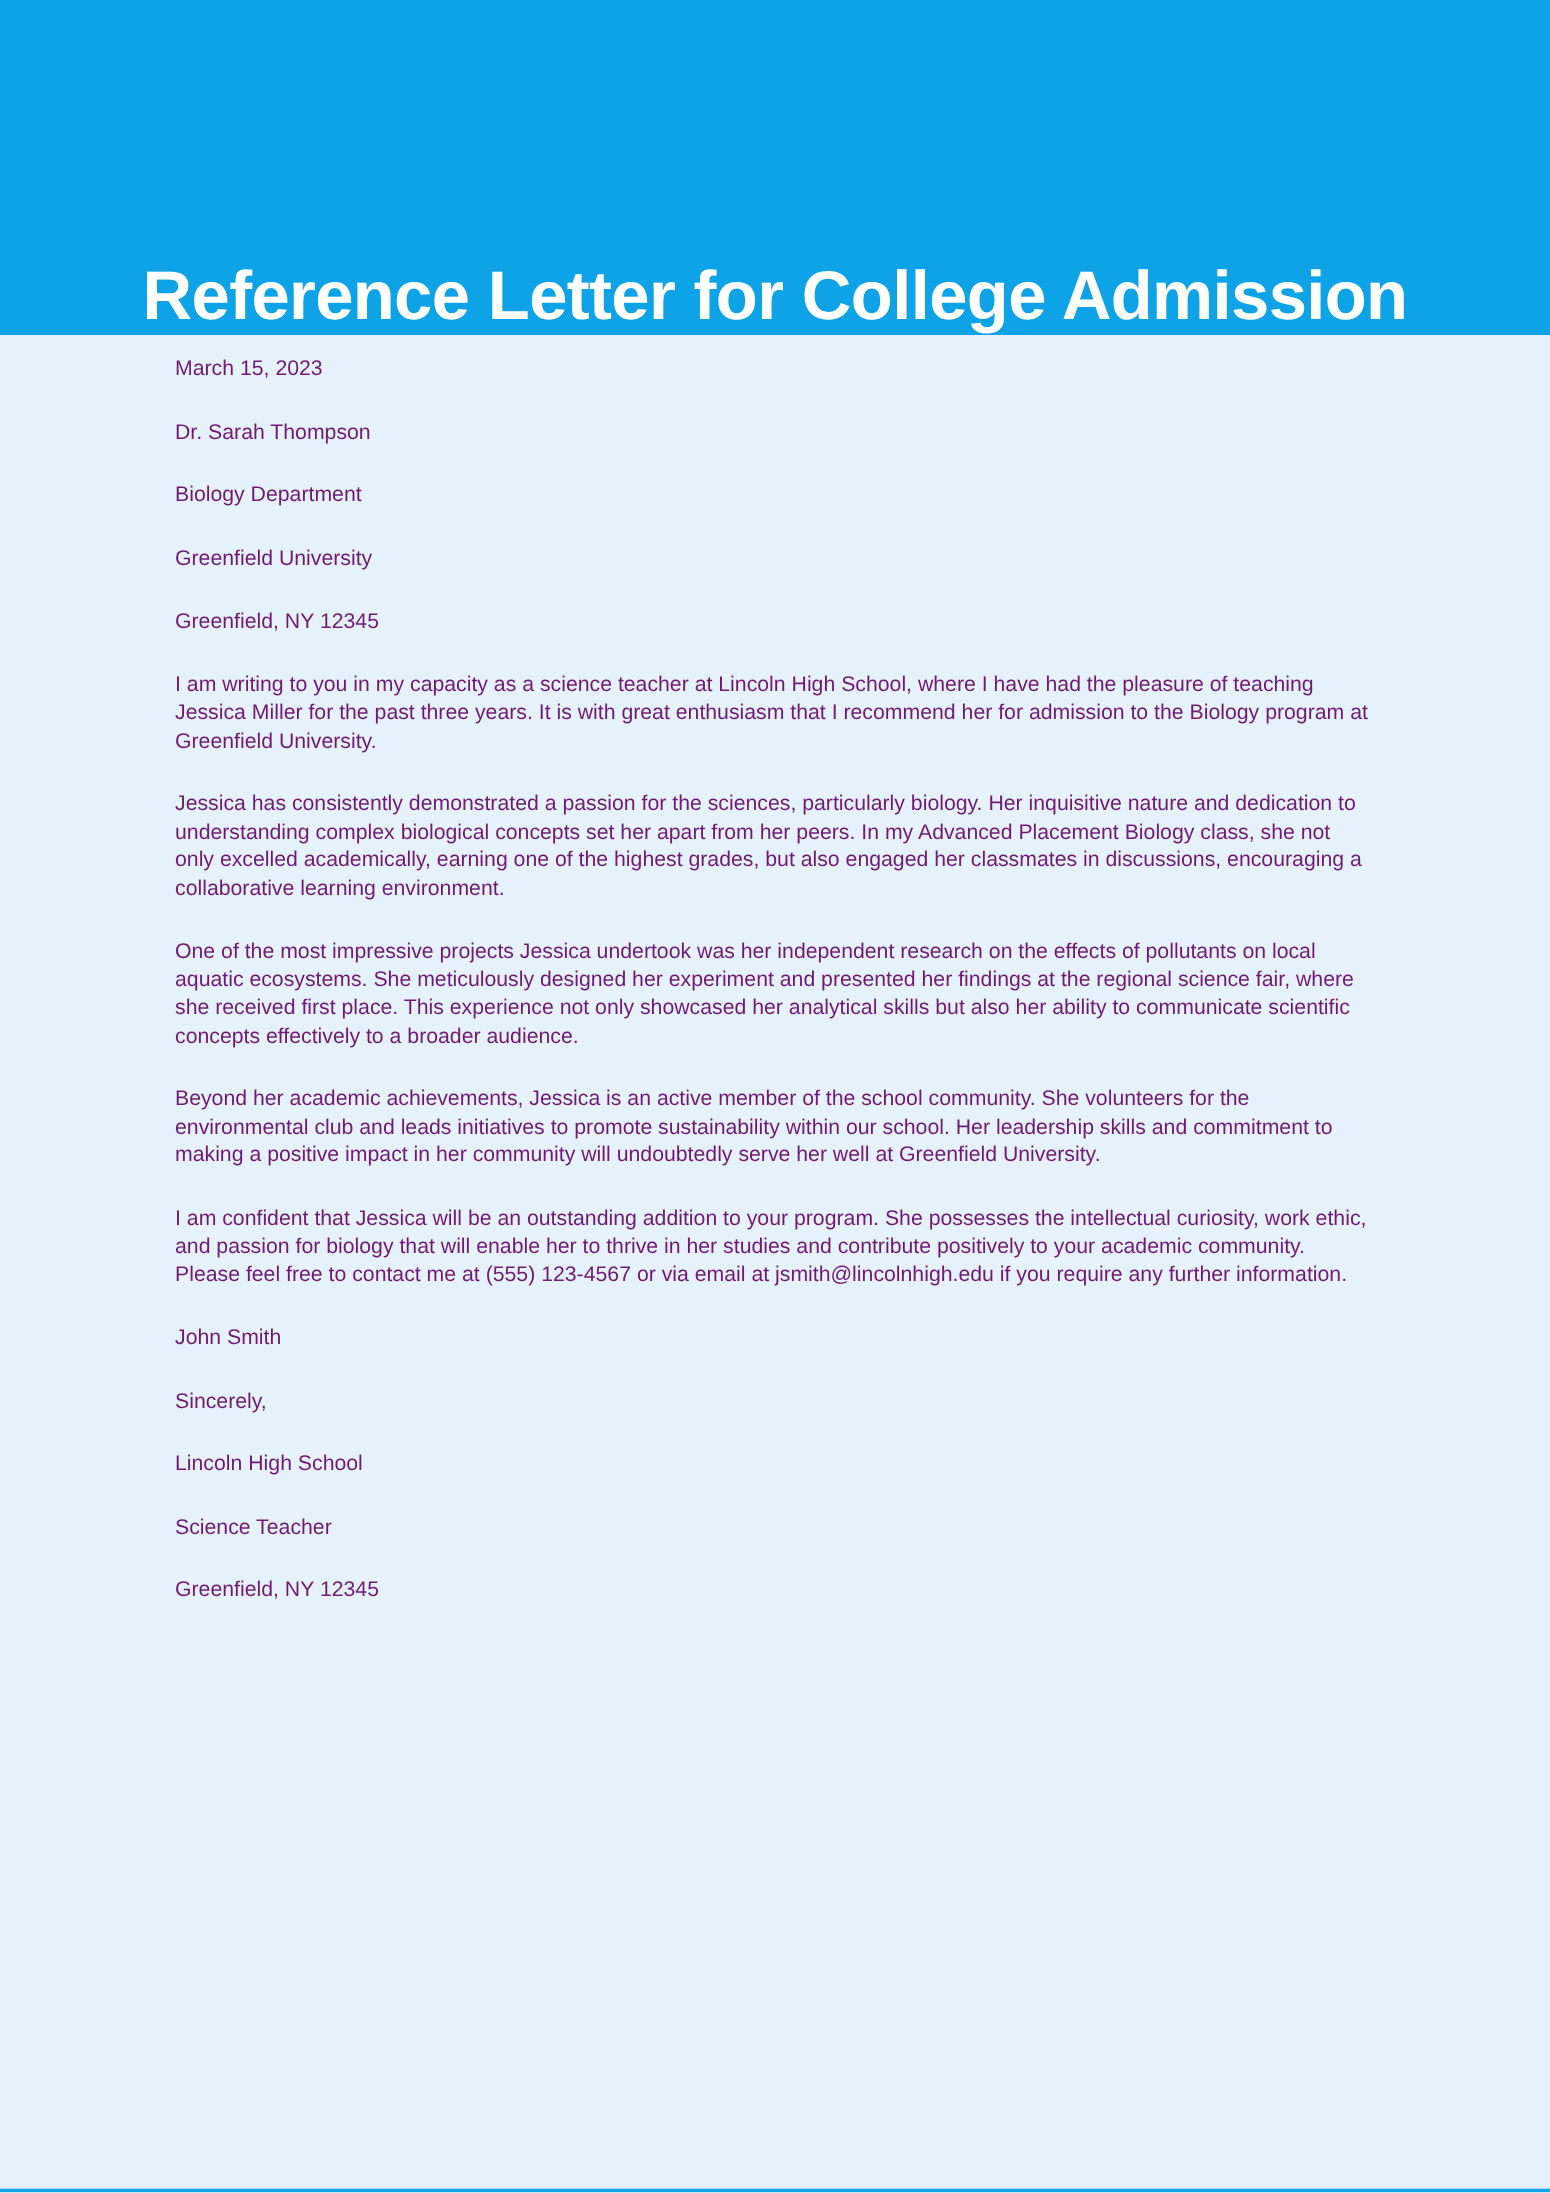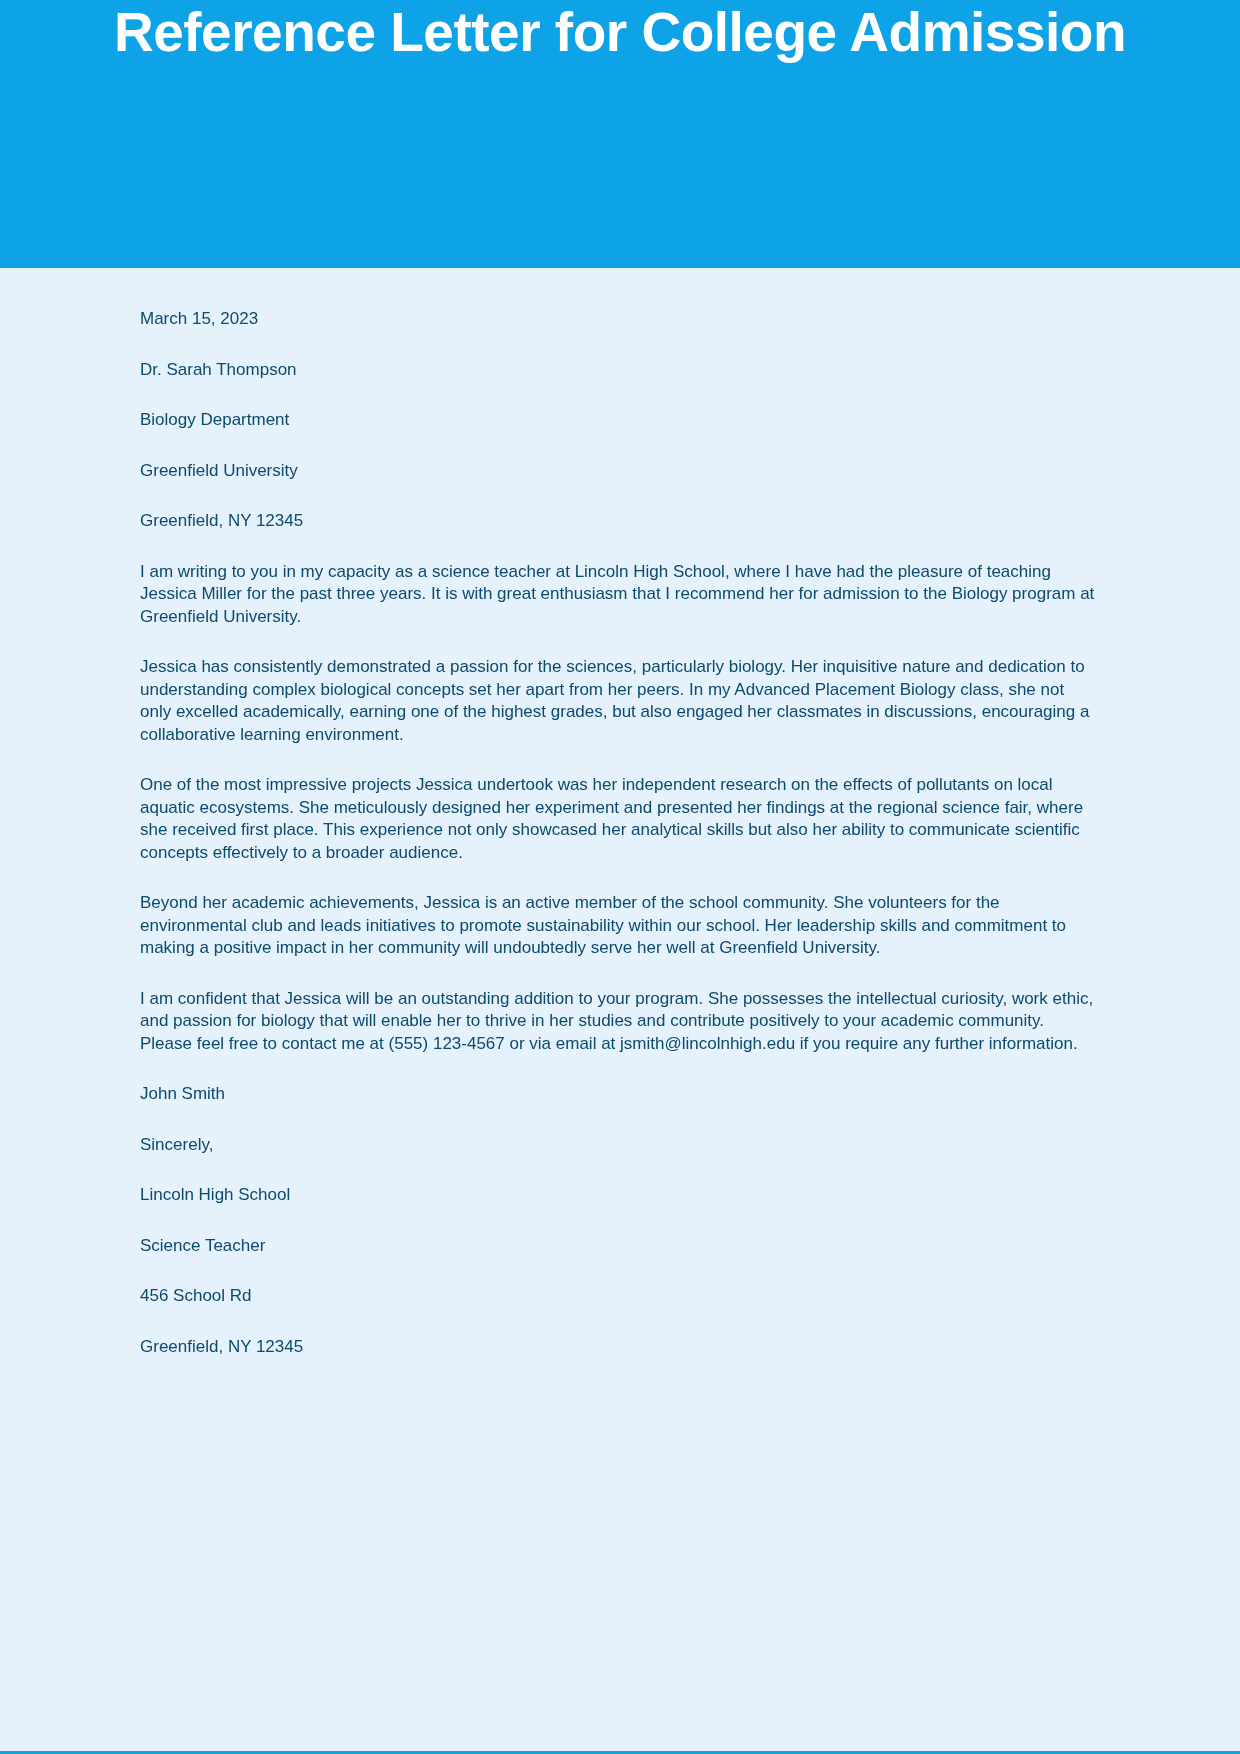--- a/index.html
+++ b/index.html
@@ -13,36 +13,36 @@
     width: 1240px;
     height: 1754px;
     background: #e5f1fb;
     overflow: hidden;
   }
   .banner {
     width: 100%;
     height: 268px;
     background: #0ea3e6;
     display: flex;
-    align-items: flex-start;
+    align-items: flex-end;
     justify-content: center;
   }
   .banner h1 {
     margin: 0;
     padding: 0 40px;
     color: #ffffff;
     font-size: 55px;
     font-weight: bold;
     letter-spacing: -0.5px;
     text-align: center;
     white-space: nowrap;
   }
   .content {
-    padding: 40px 140px 0 140px;
-    color: #0c4a6e;
+    padding: 16px 140px 0 140px;
+    color: #701a75;
   }
   .content p {
     margin: 0 0 28px 0;
     font-size: 17px;
     line-height: 22.5px;
     text-align: left;
   }
   .footer-bar {
     position: absolute;
     left: 0;
@@ -74,19 +74,18 @@
     <p>Jessica has consistently demonstrated a passion for the sciences, particularly biology. Her inquisitive nature and dedication to understanding complex biological concepts set her apart from her peers. In my Advanced Placement Biology class, she not only excelled academically, earning one of the highest grades, but also engaged her classmates in discussions, encouraging a collaborative learning environment.</p>
     <p>One of the most impressive projects Jessica undertook was her independent research on the effects of pollutants on local aquatic ecosystems. She meticulously designed her experiment and presented her findings at the regional science fair, where she received first place. This experience not only showcased her analytical skills but also her ability to communicate scientific concepts effectively to a broader audience.</p>
     <p>Beyond her academic achievements, Jessica is an active member of the school community. She volunteers for the environmental club and leads initiatives to promote sustainability within our school. Her leadership skills and commitment to making a positive impact in her community will undoubtedly serve her well at Greenfield University.</p>
     <p>I am confident that Jessica will be an outstanding addition to your program. She possesses the intellectual curiosity, work ethic, and passion for biology that will enable her to thrive in her studies and contribute positively to your academic community. Please feel free to contact me at (555) 123-4567 or via email at jsmith@lincolnhigh.edu if you require any further information.</p>
 
     <p>John Smith</p>
 
     <p>Sincerely,</p>
     <p>Lincoln High School</p>
     <p>Science Teacher</p>
-    <p>456 School Rd</p>
     <p>Greenfield, NY 12345</p>
   </main>
 
   <div class="footer-bar"></div>
 
 </div>
 
 </body></html>

